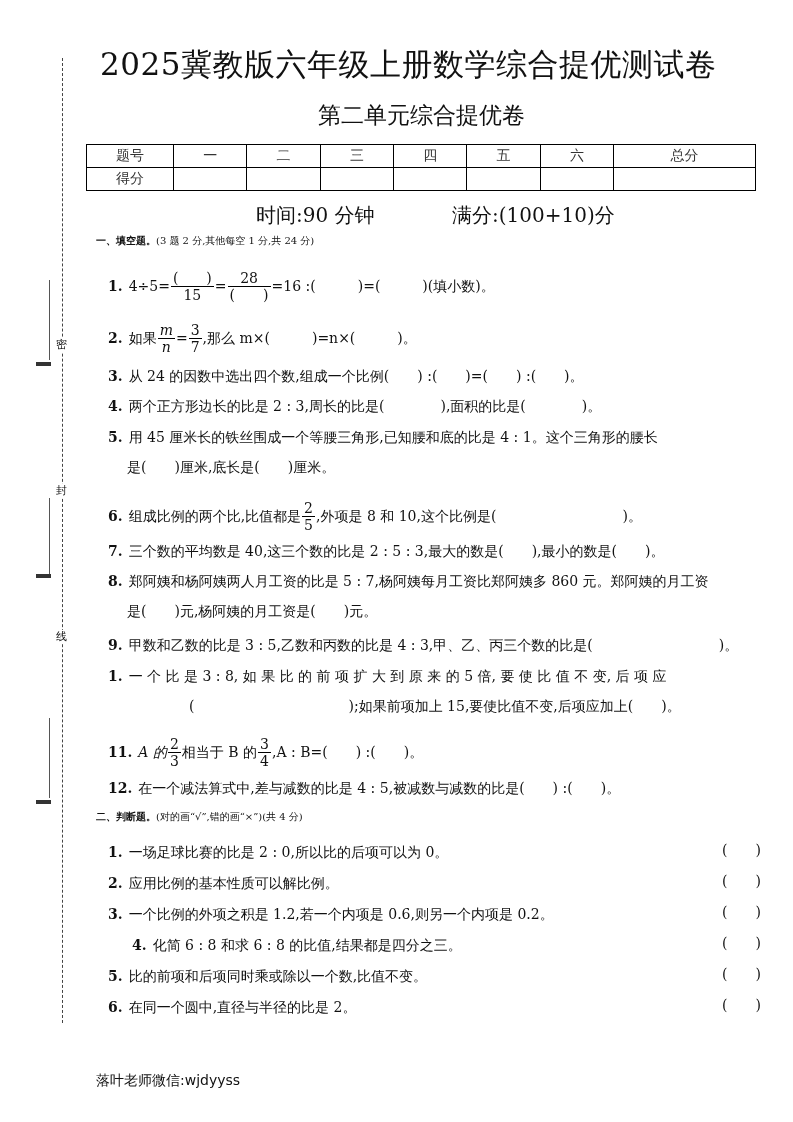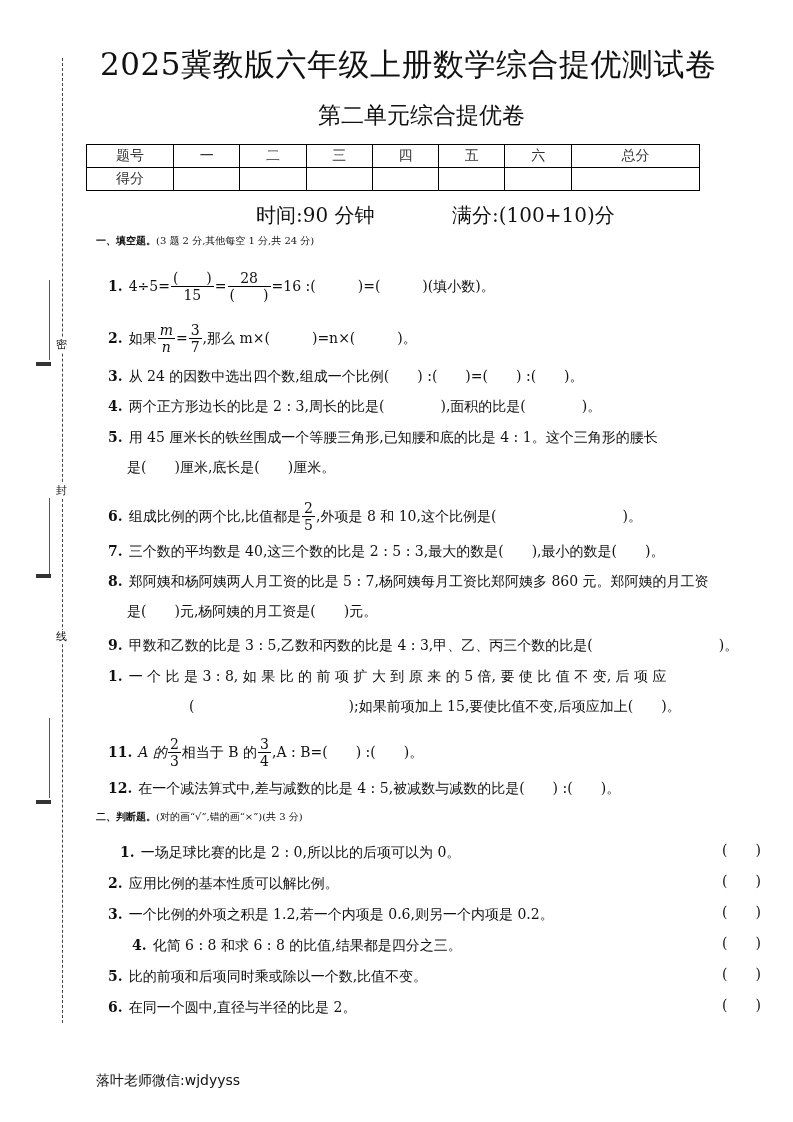--- a/index.html
+++ b/index.html
@@ -26,21 +26,21 @@
   }
   .title {
     position: absolute; left: 100px; top: 44px; font-size: 31px; letter-spacing: 0.5px;
     font-family: "DejaVu Serif", serif; white-space: nowrap;
   }
   .subtitle {
     position: absolute; left: 0; width: 793px; top: 100px; text-align: center;
     font-size: 23px; padding-left: 50px; box-sizing: border-box;
   }
   table.score {
-    position: absolute; left: 86px; top: 144px; width: 614px;
+    position: absolute; left: 86px; top: 144px; width: 670px;
     border-collapse: collapse; font-size: 14px;
     font-family: Liberation Serif, serif;
   }
   table.score td {
     border: 1px solid #000; height: 22px; text-align: center; padding: 0; color: #333;
   }
   .meta {
     position: absolute; top: 202px; font-size: 20px; white-space: nowrap;
   }
   .section-head {
@@ -161,24 +161,24 @@
 
 <div class="q" style="top:736px;">
   <span class="num">11.</span><span style="font-style:italic">A 的</span><span class="frac"><span class="top">2</span><span class="bot">3</span></span><span>相当于 B 的</span><span class="frac"><span class="top">3</span><span class="bot">4</span></span><span>,A : B=(　　) :(　　)。</span>
 </div>
 
 <div class="q" style="top:778px;">
   <span class="num">12.</span><span>在一个减法算式中,差与减数的比是 4 : 5,被减数与减数的比是(　　) :(　　)。</span>
 </div>
 
 <div class="section-head" style="top:810px;">
-  <b>二、判断题。</b><span>(对的画“√”,错的画“×”)(共 3 分)</span>
-</div>
-
-<div class="q" style="top:842px;margin-left:12px;">
+  <b>二、判断题。</b><span>(对的画“√”,错的画“×”)(共 4 分)</span>
+</div>
+
+<div class="q" style="top:842px;">
   <span class="num">1.</span><span>一场足球比赛的比是 2 : 0,所以比的后项可以为 0。</span>
 </div>
 <div class="judge-paren" style="top:842px;">(　　)</div>
 
 <div class="q" style="top:873px;">
   <span class="num">2.</span><span>应用比例的基本性质可以解比例。</span>
 </div>
 <div class="judge-paren" style="top:873px;">(　　)</div>
 
 <div class="q" style="top:904px;">

